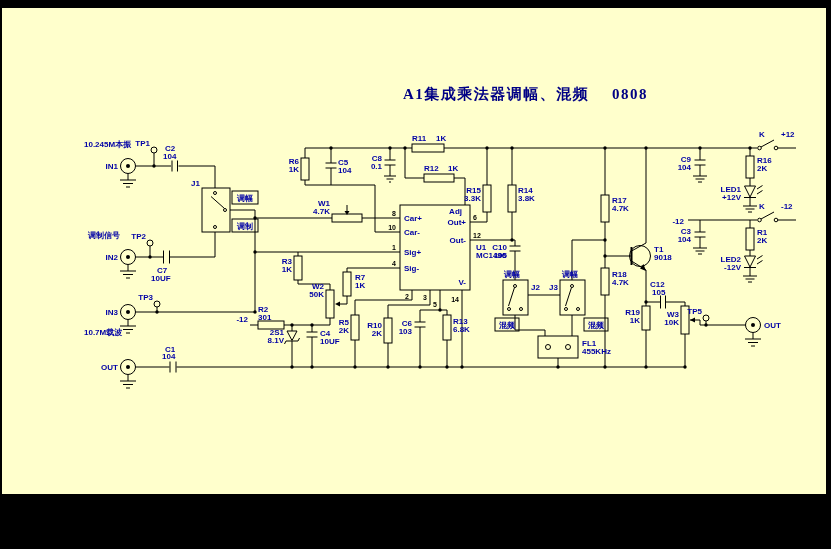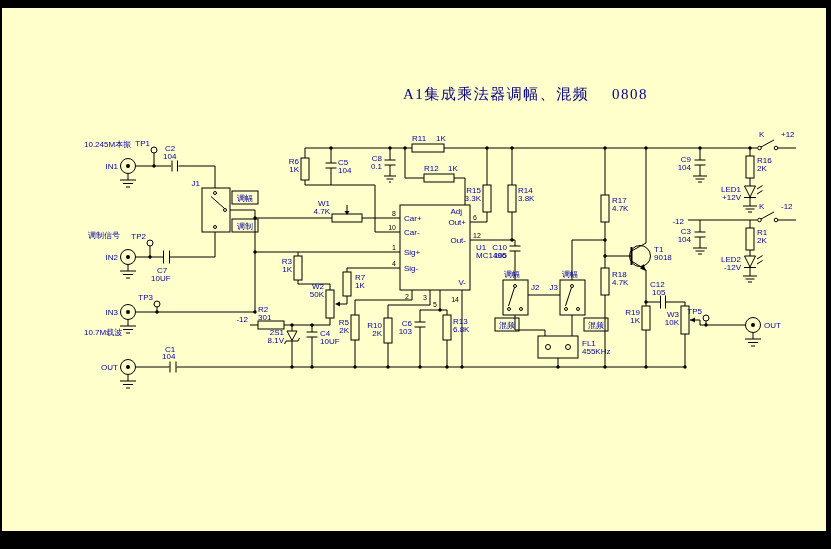--- a/index.html
+++ b/index.html
@@ -1,16 +1,16 @@
 <!DOCTYPE html>
 <html><head>
 <meta charset="utf-8">
 <style>
   html,body{margin:0;padding:0;background:#000;}
-  #stage{width:831px;height:549px;position:relative;overflow:hidden;}
+  #stage{width:831px;height:494px;position:relative;overflow:hidden;font-weight:bold;}
   svg{display:block;}
   .wire{stroke:#000;fill:none;stroke-width:1;}
   .comp{stroke:#000;fill:none;stroke-width:1;}
   .dot{fill:#000;}
   .lbl{font-family:"Liberation Sans",sans-serif;font-size:8px;fill:#0000a6;}
   .num{font-family:"Liberation Sans",sans-serif;font-size:7px;fill:#000;}
   .title{font-family:"Liberation Serif",serif;font-size:15px;fill:#000085;letter-spacing:1.5px;}
   .mid{text-anchor:middle;}
   .end{text-anchor:end;}
 </style>

